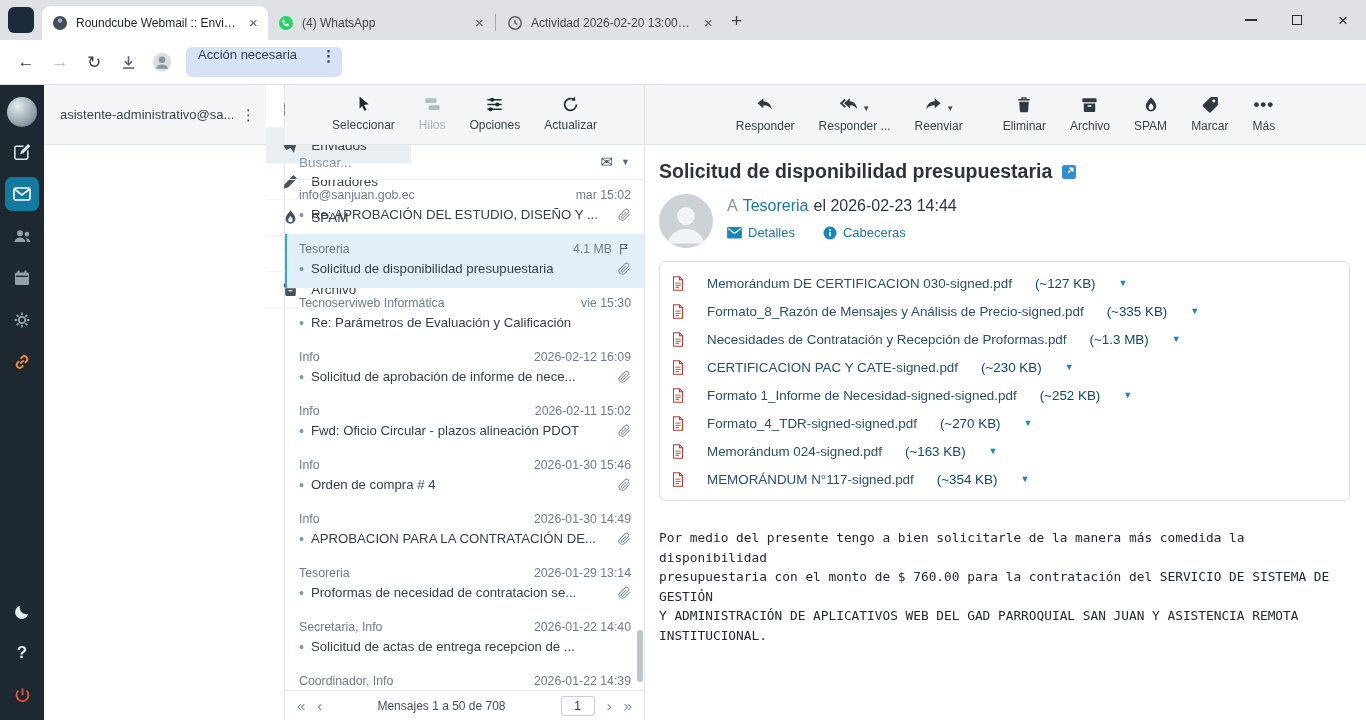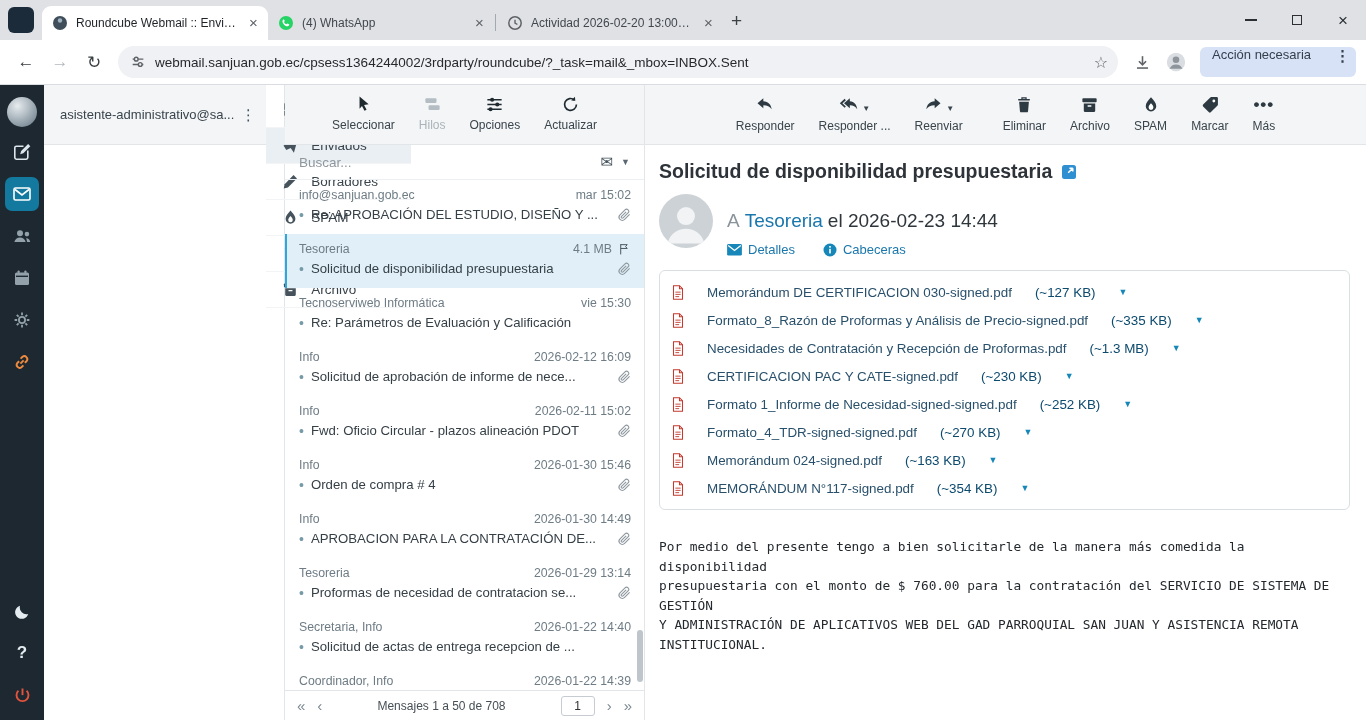--- a/index.html
+++ b/index.html
@@ -90,21 +90,21 @@
   .vhead{height:60px;background:#f3f5f6;border-bottom:1px solid #e2e6e9;display:flex;justify-content:center;gap:24px;padding-top:10px}
   .vbtn{display:flex;flex-direction:column;align-items:center;gap:4px;font-size:12px;color:#39444c}
   .vbtn .iconrow{display:flex;align-items:flex-end;gap:3px;height:20px}
   .vcaret{font-size:8px;color:#39444c;padding-bottom:2px}
   .gap-l{margin-left:16px}
   .vcontent{flex:1;padding:15px 16px 0 14px;overflow:hidden}
   .subjectrow{display:flex;align-items:center;gap:9px}
   .subjectrow h1{font-size:19.5px;font-weight:bold;color:#2d3338}
   .msghead{display:flex;gap:14px;margin-top:11px}
   .avatar{width:54px;height:54px;border-radius:50%;overflow:hidden;background:#ccd2d6;flex:none}
-  .mh-line1{font-size:19px;color:#2f363b;margin-top:16px}
+  .mh-line1{font-size:16px;color:#2f363b;margin-top:3px}
   .mh-line1 .to-label{color:#8a939a;margin-right:5px}
   .mh-line1 .rec{color:#1a77ad;margin-right:5px}
   .mh-line2{margin-top:10px;display:flex;gap:28px;align-items:center}
   .mh-link{display:flex;gap:6px;align-items:center;font-size:13px;color:#1a77ad}
   .attbox{margin-top:13px;border:1px solid #dadfe3;border-radius:6px;padding:7px 12px;display:flex;flex-wrap:wrap;column-gap:26px}
   .att{display:inline-flex;align-items:center;gap:23px;height:28px;font-size:13.4px;white-space:nowrap}
   .attname{color:#29506b}
   .attsize{color:#0c4a6e}
   .attcaret{color:#1687b8;font-size:9px}
   .mailbody{margin-top:27px;font-family:"DejaVu Sans Mono","Liberation Mono",monospace;font-size:12.8px;
@@ -156,31 +156,20 @@
         <span class="close-glyph">×</span>
       </div>
   </div>
 </div>
 
 <div class="btoolbar">
   <div class="navbtn">←</div>
   <div class="navbtn disabled">→</div>
   <div class="navbtn">↻</div>
 
-  <div class="omnibox">
-    <svg width="16" height="16" viewBox="0 0 18 18">
-        <g stroke="#5f6368" stroke-width="1.6" fill="#eff1f4">
-          <path d="M3 5.8h12M3 11.8h12"></path>
-          <circle cx="7" cy="5.8" r="2.1"></circle>
-          <circle cx="11.5" cy="11.8" r="2.1"></circle>
-        </g>
-      </svg>
-    <span class="url">webmail.sanjuan.gob.ec/cpsess1364244002/3rdparty/roundcube/?_task=mail&amp;_mbox=INBOX.Sent</span>
-    <span class="star">☆</span>
-  </div>
 
   <div class="toolicon">
     <svg width="19" height="19" viewBox="0 0 24 24">
         <g stroke="#5f6368" stroke-width="2" fill="none">
           <path d="M12 4v10"></path>
           <path d="M7.5 10.5 12 15l4.5-4.5"></path>
           <path d="M5 19h14"></path>
         </g>
       </svg>
   </div>
@@ -677,21 +666,21 @@
             <span class="attsize">(~127 KB)</span>
             <span class="attcaret">▼</span>
           </span>
 
           <span class="att">
             <svg width="12" height="15" viewBox="0 0 16 20">
               <path d="M2 1h8l4 4v14H2z" fill="#fff" stroke="#c23b2e" stroke-width="1.4"></path>
               <path d="M10 1v4h4" fill="none" stroke="#c23b2e" stroke-width="1.4"></path>
               <path d="M4.5 9.5h7M4.5 12.5h7M4.5 15.5h5" stroke="#c23b2e" stroke-width="1.2"></path>
             </svg>
-            <span class="attname">Formato_8_Razón de Proformas y Análisis de Precio-signed.pdf</span>
+            <span class="attname">Formato_8_Razón de Mensajes y Análisis de Precio-signed.pdf</span>
             <span class="attsize">(~335 KB)</span>
             <span class="attcaret">▼</span>
           </span>
 
           <span class="att">
             <svg width="12" height="15" viewBox="0 0 16 20">
               <path d="M2 1h8l4 4v14H2z" fill="#fff" stroke="#c23b2e" stroke-width="1.4"></path>
               <path d="M10 1v4h4" fill="none" stroke="#c23b2e" stroke-width="1.4"></path>
               <path d="M4.5 9.5h7M4.5 12.5h7M4.5 15.5h5" stroke="#c23b2e" stroke-width="1.2"></path>
             </svg>

